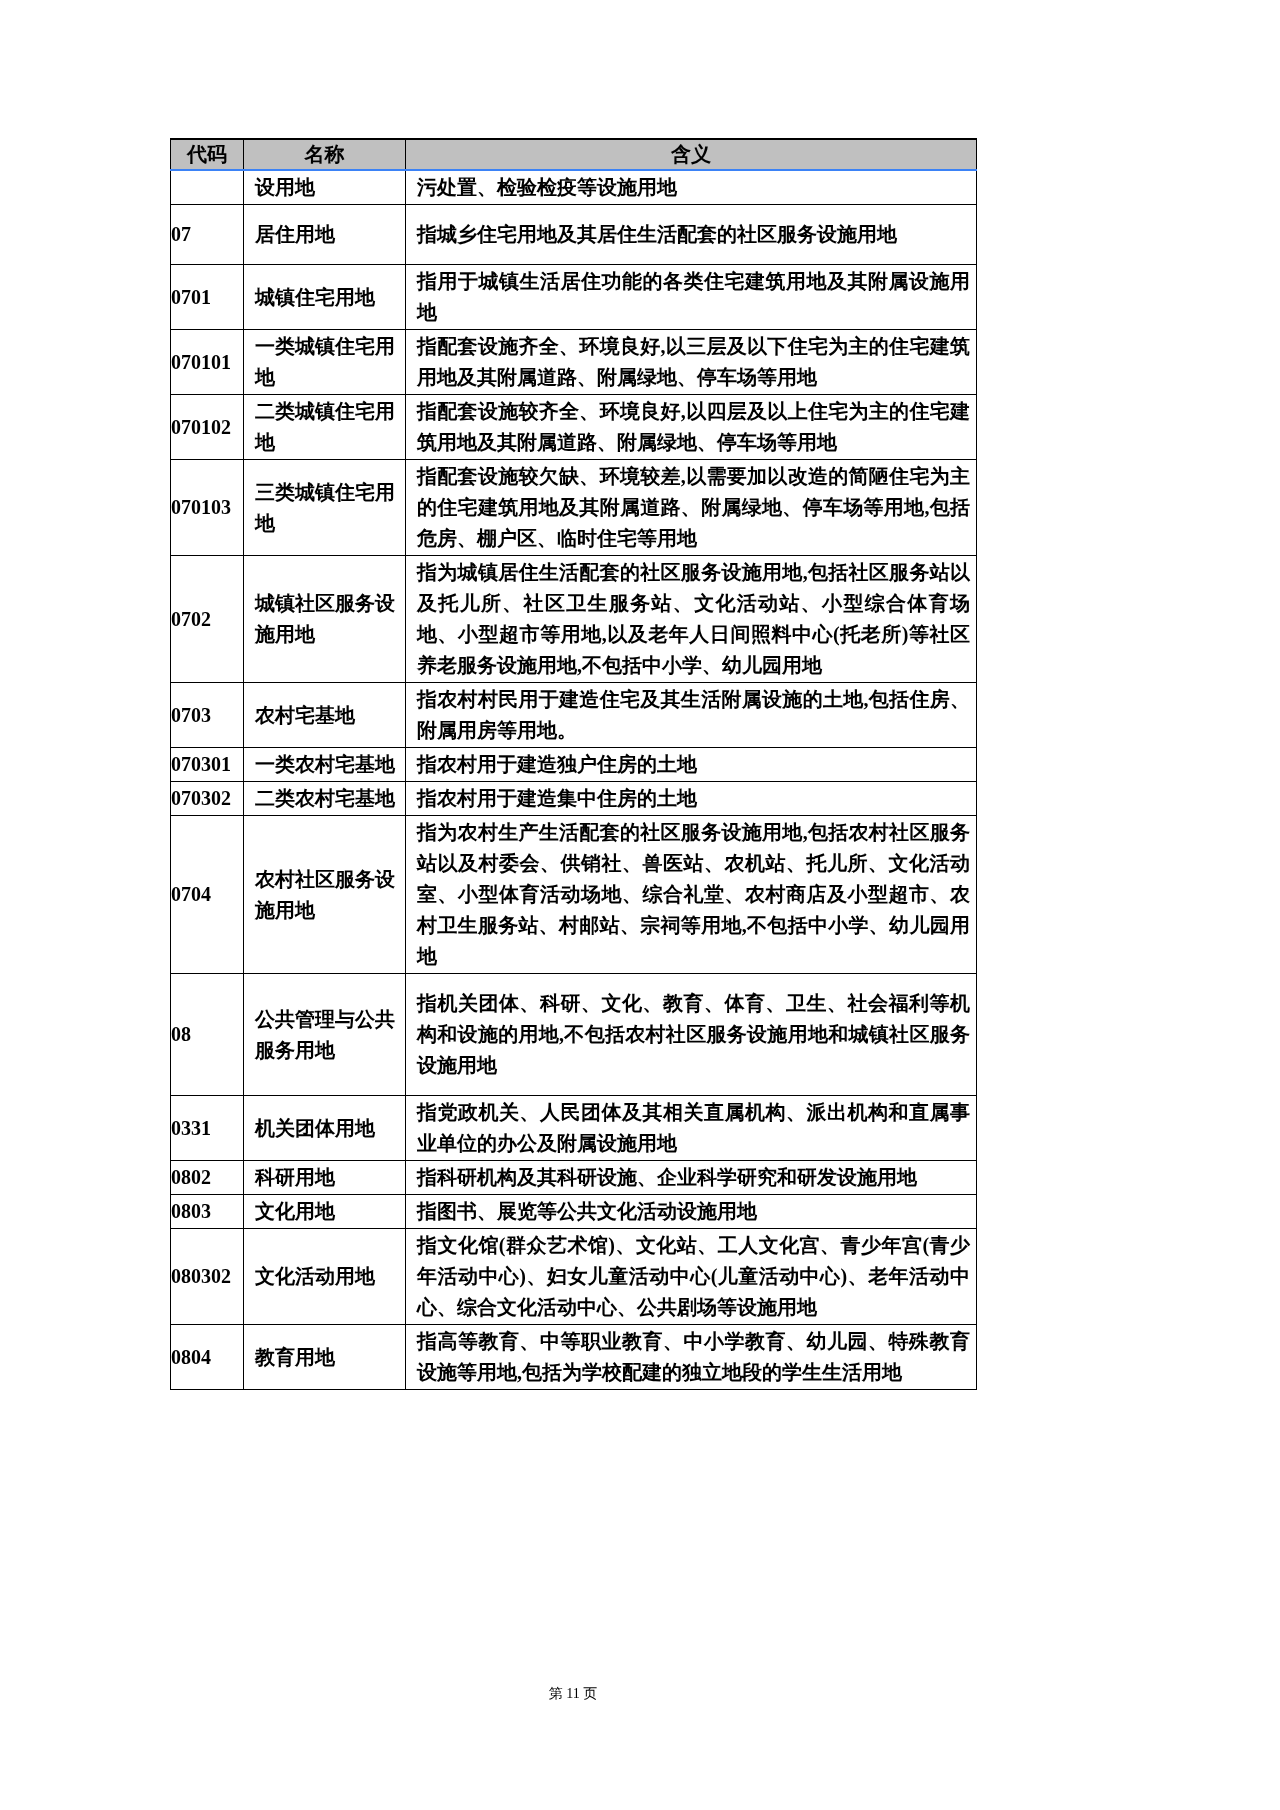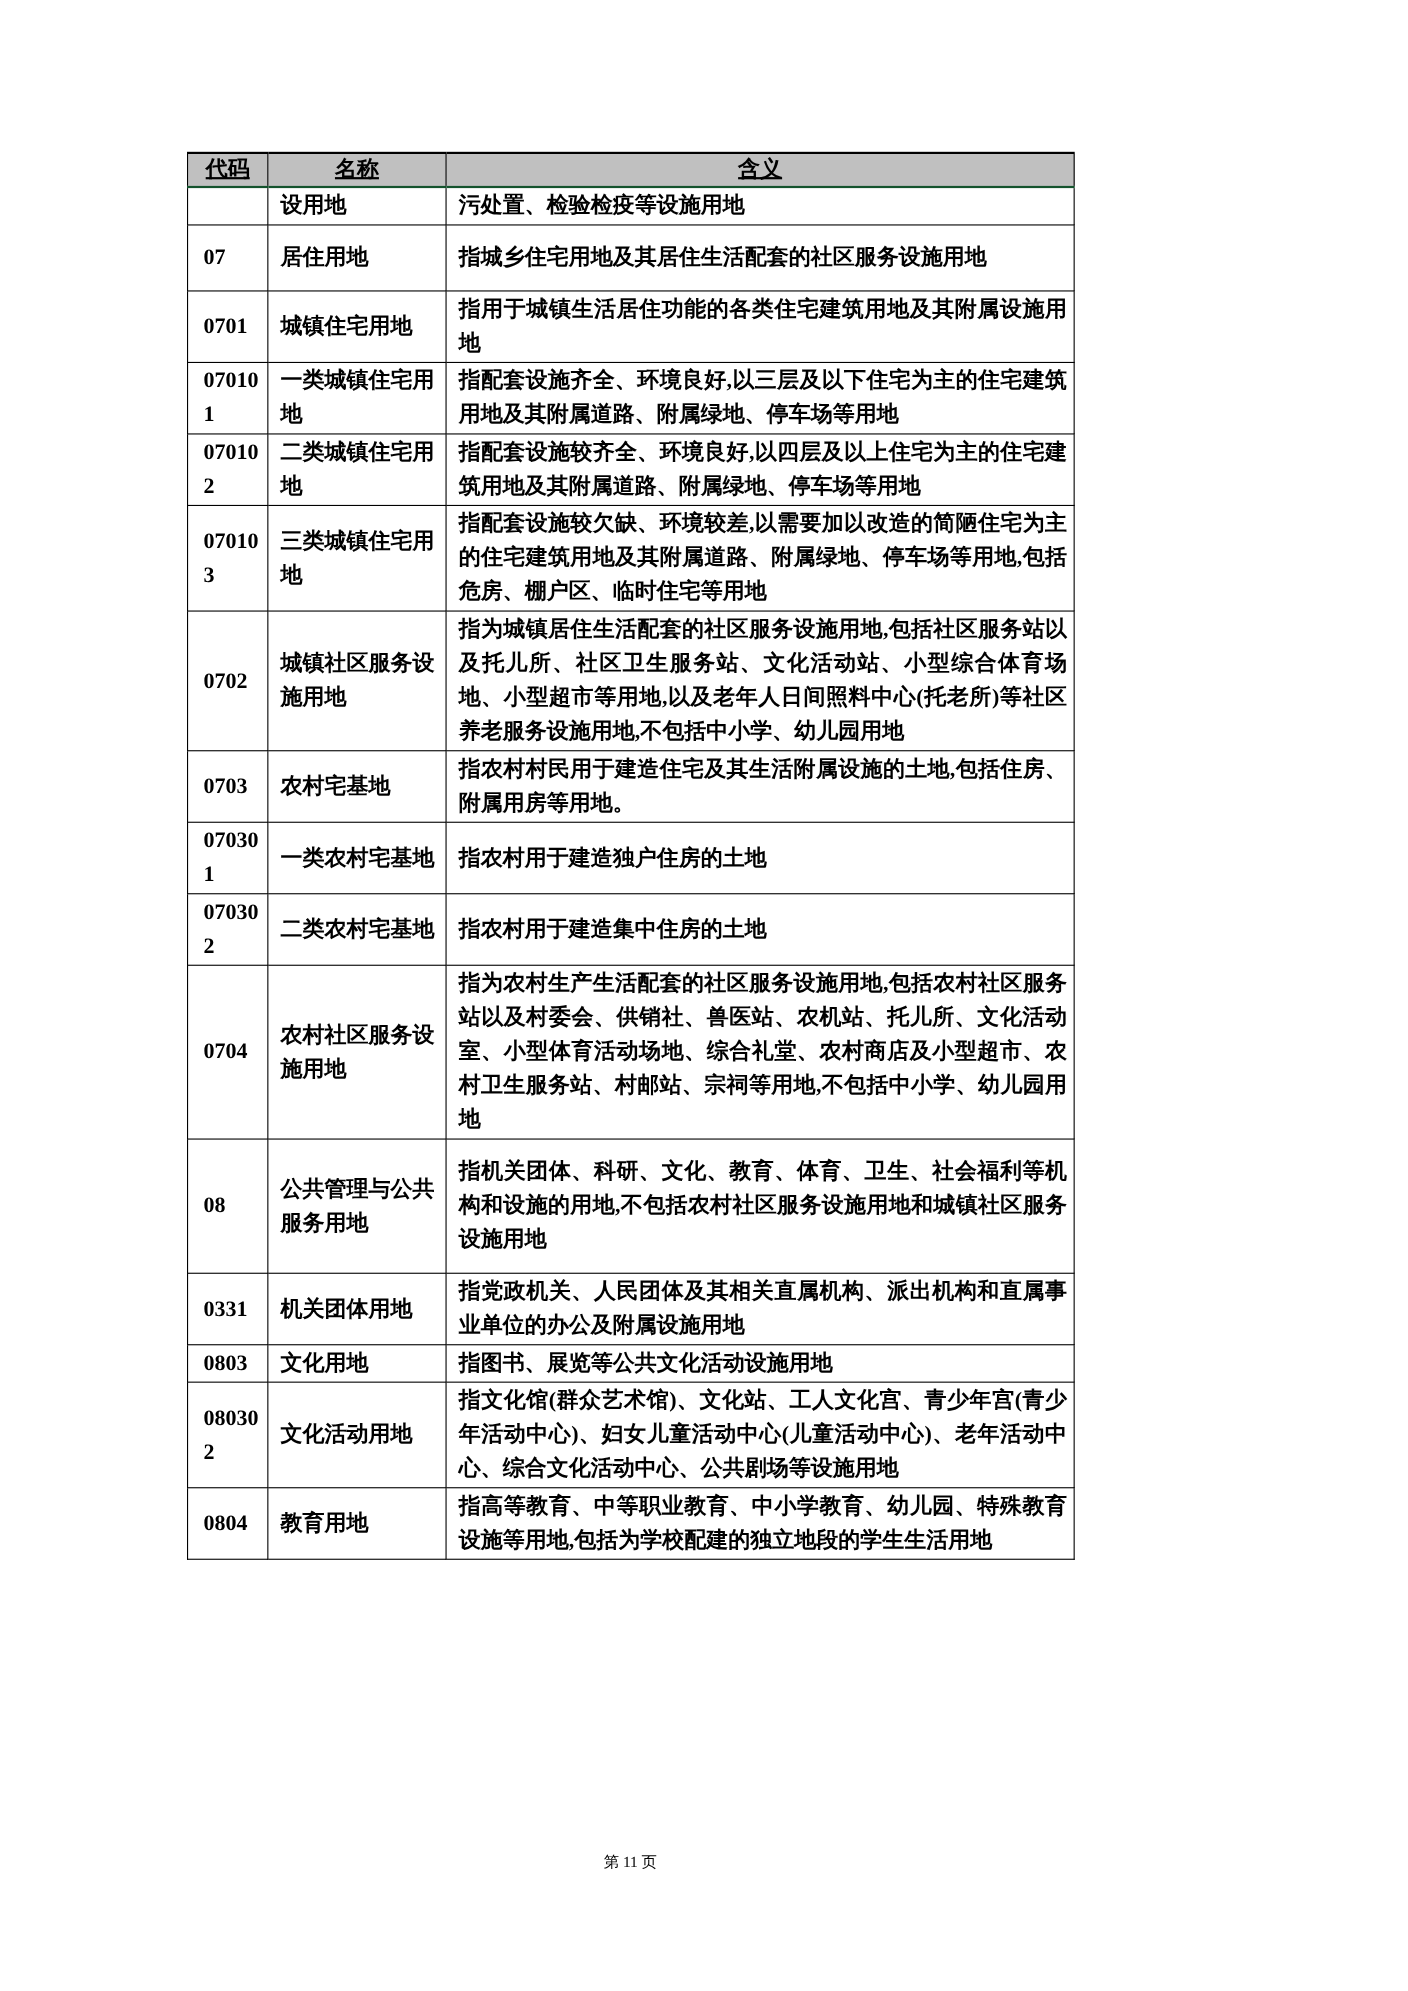--- a/index.html
+++ b/index.html
@@ -33,30 +33,29 @@
     font-weight: bold;
   }
   table.land-use thead th {
     background: #c0c0c0;
     font-weight: bold;
     text-align: center;
     height: 27px;
     line-height: 27px;
     padding: 1px 0;
     border-top: 2px solid #000000;
-    border-bottom: 2px solid #14532d;
-    text-decoration: underline;
+    border-bottom: 2px solid #3b82f6;
   }
   table.land-use td {
     line-height: 31px;
     vertical-align: middle;
     padding-top: 1px;
     padding-bottom: 1px;
   }
-  td.col-code   { padding-left: 14px;  padding-right: 3px; }
+  td.col-code   { padding-left: 0;  padding-right: 3px; }
   td.col-name   { padding-left: 11px; padding-right: 5px; }
   td.col-meaning{
     padding-left: 11px;
     padding-right: 6px;
     text-align: justify;
     text-justify: inter-ideograph;
   }
   tr.section-row td { padding-top: 14px; padding-bottom: 14px; }
   tr.section-row td.col-code,
   tr.section-row td.col-name { font-weight: bold; }
@@ -148,20 +147,25 @@
           <td class="col-code">08</td>
           <td class="col-name">公共管理与公共服务用地</td>
           <td class="col-meaning">指机关团体、科研、文化、教育、体育、卫生、社会福利等机构和设施的用地,不包括农村社区服务设施用地和城镇社区服务设施用地</td>
         </tr>
         <tr>
           <td class="col-code">0331</td>
           <td class="col-name">机关团体用地</td>
           <td class="col-meaning">指党政机关、人民团体及其相关直属机构、派出机构和直属事业单位的办公及附属设施用地</td>
         </tr>
         <tr>
+          <td class="col-code">0802</td>
+          <td class="col-name">科研用地</td>
+          <td class="col-meaning">指科研机构及其科研设施、企业科学研究和研发设施用地</td>
+        </tr>
+        <tr>
           <td class="col-code">0803</td>
           <td class="col-name">文化用地</td>
           <td class="col-meaning">指图书、展览等公共文化活动设施用地</td>
         </tr>
         <tr>
           <td class="col-code">080302</td>
           <td class="col-name">文化活动用地</td>
           <td class="col-meaning">指文化馆(群众艺术馆)、文化站、工人文化宫、青少年宫(青少年活动中心)、妇女儿童活动中心(儿童活动中心)、老年活动中心、综合文化活动中心、公共剧场等设施用地</td>
         </tr>
         <tr>

